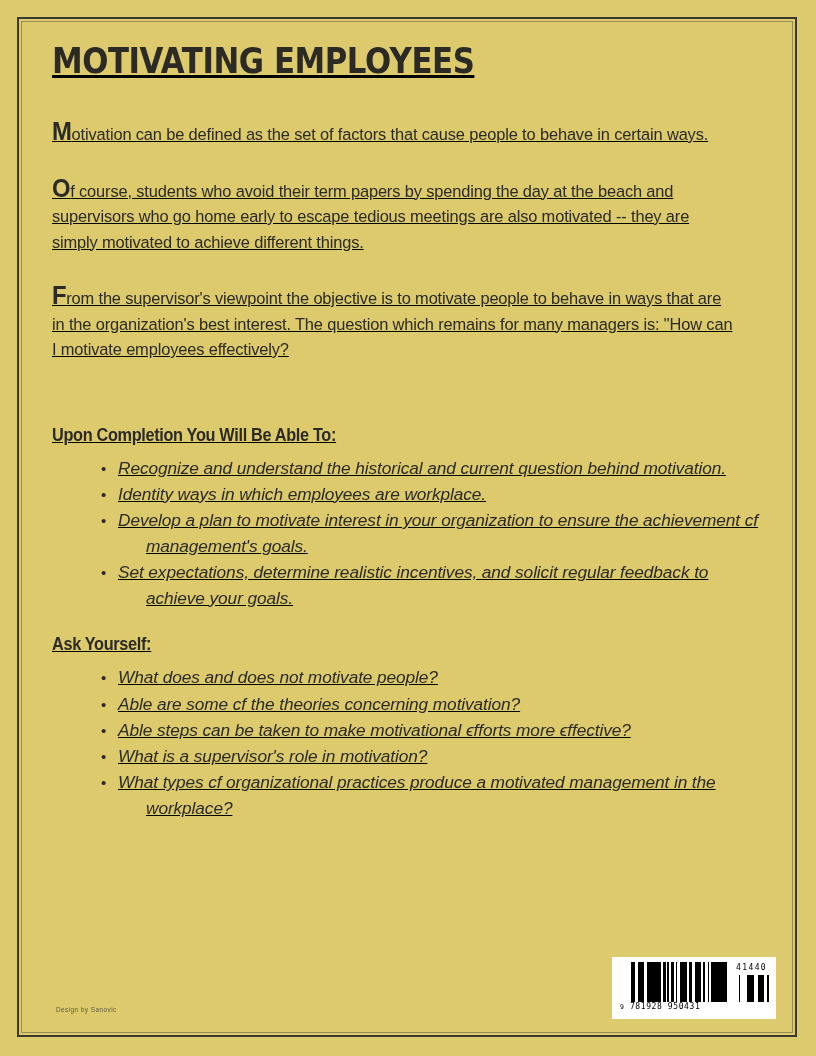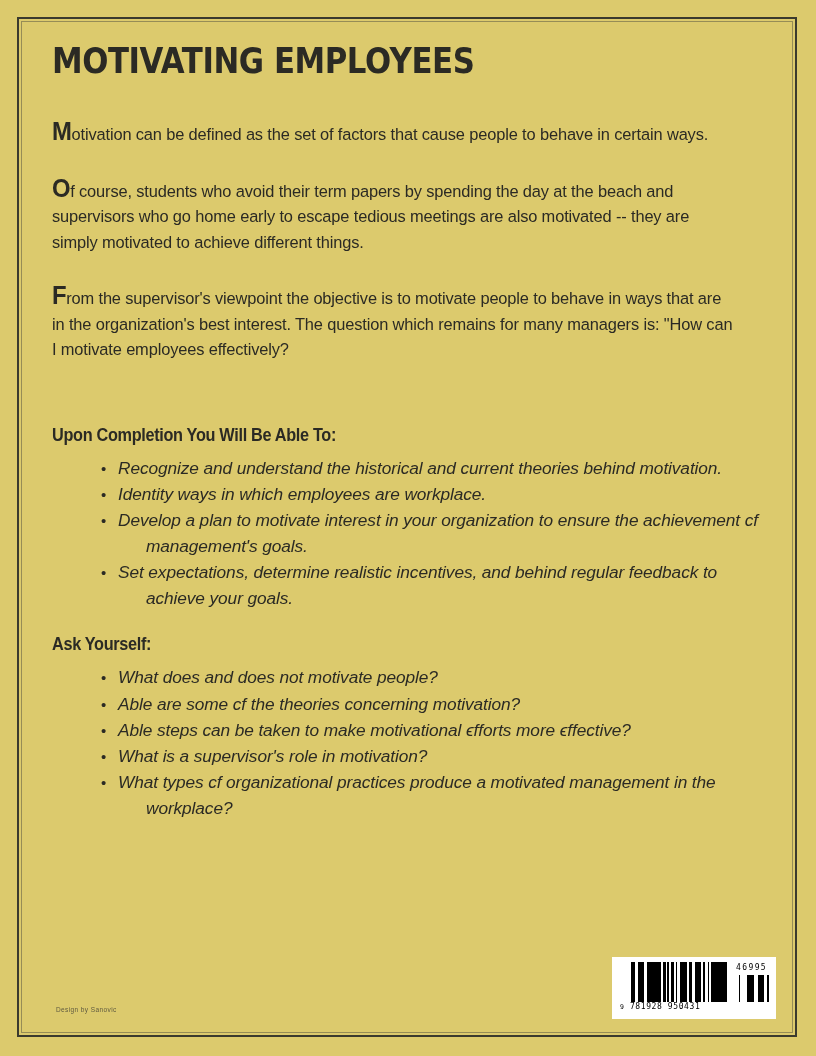--- a/index.html
+++ b/index.html
@@ -42,20 +42,21 @@
     box-sizing: border-box;
     opacity: .55;
   }
 
   
   .content {
     position: absolute;
     left: 52px;
     top: 44px;
     width: 714px;
+    text-decoration: underline;
   }
 
   
   .title {
     font-family: "DejaVu Sans", sans-serif;
     font-weight: bold;
     font-size: 35px;
     letter-spacing: -0.5px;
     color: #2b2a24;
     margin: 0 0 40px 0;
@@ -221,33 +222,33 @@
       <span class="cap">F</span><span>rom the supervisor's viewpoint the objective is to motivate people to behave in ways that are in the organization's best interest. The question which remains for many managers is: "How can I motivate employees effectively?</span>
     </p>
 
     <div class="block-gap-1"></div>
 
     <h2 class="section-head">Upon Completion You Will Be Able To:</h2>
 
     <ul class="bullets">
       <li>
         <span class="bullet-dot">•</span>
-        <span class="li-text wrap-indent">Recognize and understand the historical and current theories behind motivation.</span>
+        <span class="li-text wrap-indent">Recognize and understand the historical and current question behind motivation.</span>
       </li>
       <li>
         <span class="bullet-dot">•</span>
         <span class="li-text wrap-indent">Identity ways in which employees are workplace.</span>
       </li>
       <li>
         <span class="bullet-dot">•</span>
         <span class="li-text wrap-indent">Develop a plan to motivate interest in your organization to ensure the achievement cf management's goals.</span>
       </li>
       <li>
         <span class="bullet-dot">•</span>
-        <span class="li-text wrap-indent">Set expectations, determine realistic incentives, and behind regular feedback to achieve your goals.</span>
+        <span class="li-text wrap-indent">Set expectations, determine realistic incentives, and solicit regular feedback to achieve your goals.</span>
       </li>
     </ul>
 
     <div class="block-gap-2"></div>
 
     <h2 class="section-head">Ask Yourself:</h2>
 
     <ul class="bullets">
       <li>
         <span class="bullet-dot">•</span>
@@ -334,18 +335,18 @@
         <div class="bar" style="width:2px;background:#000"></div>
         <div class="bar" style="width:1px;background:#000"></div>
         <div class="bar" style="width:3px;background:transparent"></div>
         <div class="bar" style="width:1px;background:transparent"></div>
         <div class="bar" style="width:3px;background:#000"></div>
         <div class="bar" style="width:3px;background:#000"></div>
         <div class="bar" style="width:3px;background:transparent"></div>
         <div class="bar" style="width:2px;background:#000"></div>
       </div>
     <div class="bc-digits"><span class="lead">9</span> <span>781928  950431</span></div>
-    <div class="bc-supp-digits">46995</div>
+    <div class="bc-supp-digits">41440</div>
   </div>
 
   <div class="credit">Design by Sanovic</div>
 
 </div>
 
 </body></html>

